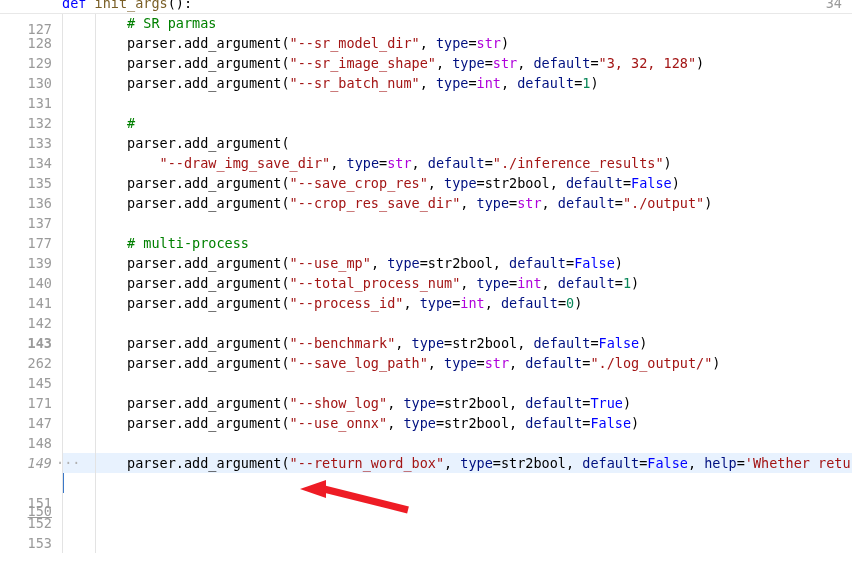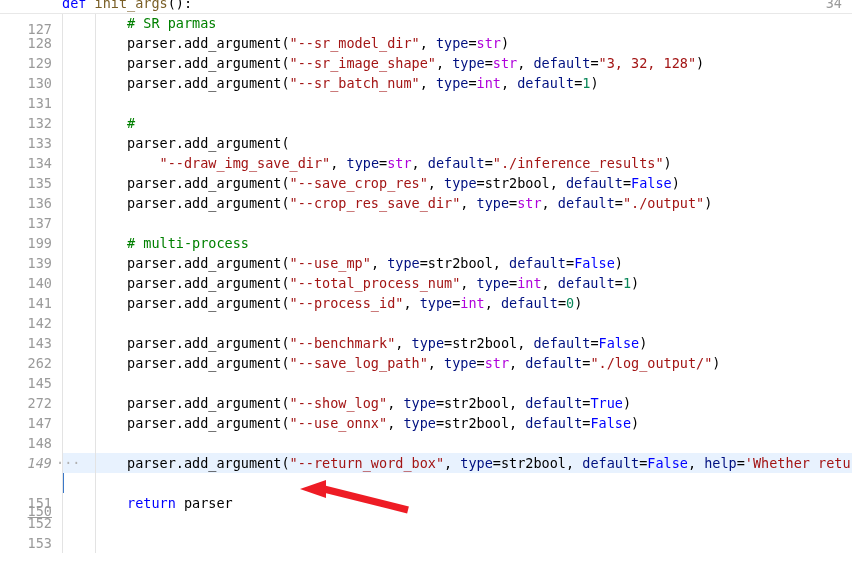--- a/index.html
+++ b/index.html
@@ -142,29 +142,29 @@
       <div class="gutter-num" style="top: 33px;">128</div>
       <div class="gutter-num" style="top: 53px;">129</div>
       <div class="gutter-num" style="top: 73px;">130</div>
       <div class="gutter-num" style="top: 93px;">131</div>
       <div class="gutter-num" style="top: 113px;">132</div>
       <div class="gutter-num" style="top: 133px;">133</div>
       <div class="gutter-num" style="top: 153px;">134</div>
       <div class="gutter-num" style="top: 173px;">135</div>
       <div class="gutter-num" style="top: 193px;">136</div>
       <div class="gutter-num" style="top: 213px;">137</div>
-      <div class="gutter-num" style="top: 233px;">199</div>
+      <div class="gutter-num" style="top: 233px;">177</div>
       <div class="gutter-num" style="top: 253px;">139</div>
       <div class="gutter-num" style="top: 273px;">140</div>
       <div class="gutter-num" style="top: 293px;">141</div>
       <div class="gutter-num" style="top: 313px; text-align: right;">142</div>
-      <div class="gutter-num" style="top: 333px;">143</div>
+      <div class="gutter-num" style="top: 333px; font-weight: bold;">143</div>
       <div class="gutter-num" style="top: 353px;">262</div>
       <div class="gutter-num" style="top: 373px;">145</div>
-      <div class="gutter-num" style="top: 393px;">272</div>
+      <div class="gutter-num" style="top: 393px;">171</div>
       <div class="gutter-num" style="top: 413px;">147</div>
       <div class="gutter-num" style="top: 433px;">148</div>
       <div class="gutter-num" style="top: 453px; font-style: italic;">149</div>
       <div class="gutter-num" style="top: 501px; text-decoration: underline;">150</div>
       <div class="gutter-num" style="top: 493px;">151</div>
       <div class="gutter-num" style="top: 513px;">152</div>
       <div class="gutter-num" style="top: 533px;">153</div>
     </div>
 
   <div class="code-area" id="code-area">
@@ -185,21 +185,20 @@
       <div class="code-line" style="top: 293px;"><span class="op">        parser</span><span class="op">.add_argument(</span><span class="str">"--process_id"</span><span class="op">, </span><span class="param">type</span><span class="op">=</span><span class="kw2">int</span><span class="op">, </span><span class="param">default</span><span class="op">=</span><span class="num">0</span><span class="op">)</span></div>
       <div class="code-line" style="top: 313px;"></div>
       <div class="code-line" style="top: 333px;"><span class="op">        parser</span><span class="op">.add_argument(</span><span class="str">"--benchmark"</span><span class="op">, </span><span class="param">type</span><span class="op">=</span><span class="op">str2bool</span><span class="op">, </span><span class="param">default</span><span class="op">=</span><span class="bool">False</span><span class="op">)</span></div>
       <div class="code-line" style="top: 353px;"><span class="op">        parser</span><span class="op">.add_argument(</span><span class="str">"--save_log_path"</span><span class="op">, </span><span class="param">type</span><span class="op">=</span><span class="kw2">str</span><span class="op">, </span><span class="param">default</span><span class="op">=</span><span class="str">"./log_output/"</span><span class="op">)</span></div>
       <div class="code-line" style="top: 373px;"></div>
       <div class="code-line" style="top: 393px;"><span class="op">        parser</span><span class="op">.add_argument(</span><span class="str">"--show_log"</span><span class="op">, </span><span class="param">type</span><span class="op">=</span><span class="op">str2bool</span><span class="op">, </span><span class="param">default</span><span class="op">=</span><span class="bool">True</span><span class="op">)</span></div>
       <div class="code-line" style="top: 413px;"><span class="op">        parser</span><span class="op">.add_argument(</span><span class="str">"--use_onnx"</span><span class="op">, </span><span class="param">type</span><span class="op">=</span><span class="op">str2bool</span><span class="op">, </span><span class="param">default</span><span class="op">=</span><span class="bool">False</span><span class="op">)</span></div>
       <div class="code-line" style="top: 433px;"></div>
       <div class="code-line" style="top: 453px;"><span class="op">        parser</span><span class="op">.add_argument(</span><span class="str">"--return_word_box"</span><span class="op">, </span><span class="param">type</span><span class="op">=</span><span class="op">str2bool</span><span class="op">, </span><span class="param">default</span><span class="op">=</span><span class="bool">False</span><span class="op">, </span><span class="param">help</span><span class="op">=</span><span class="str">'Whether return t</span></div>
       <div class="code-line" style="top: 473px;"></div>
-      <div class="code-line" style="top: 493px;"><span class="op">        </span><span class="kw">return</span><span class="op"> parser</span></div>
       <div class="code-line" style="top: 513px;"></div>
       <div class="code-line" style="top: 533px;"></div>
     </div>
 
   <div class="fold-dots" id="fold-dots" style="top: 453px; left: 56px;">···</div>
 
   <div class="cursor-bar" id="cursor" style="top: 473px; left: 62px; background: rgb(59, 120, 200);"></div>
 
   <div class="arrow-wrap">
     <svg width="120" height="40" viewBox="0 0 120 40">

